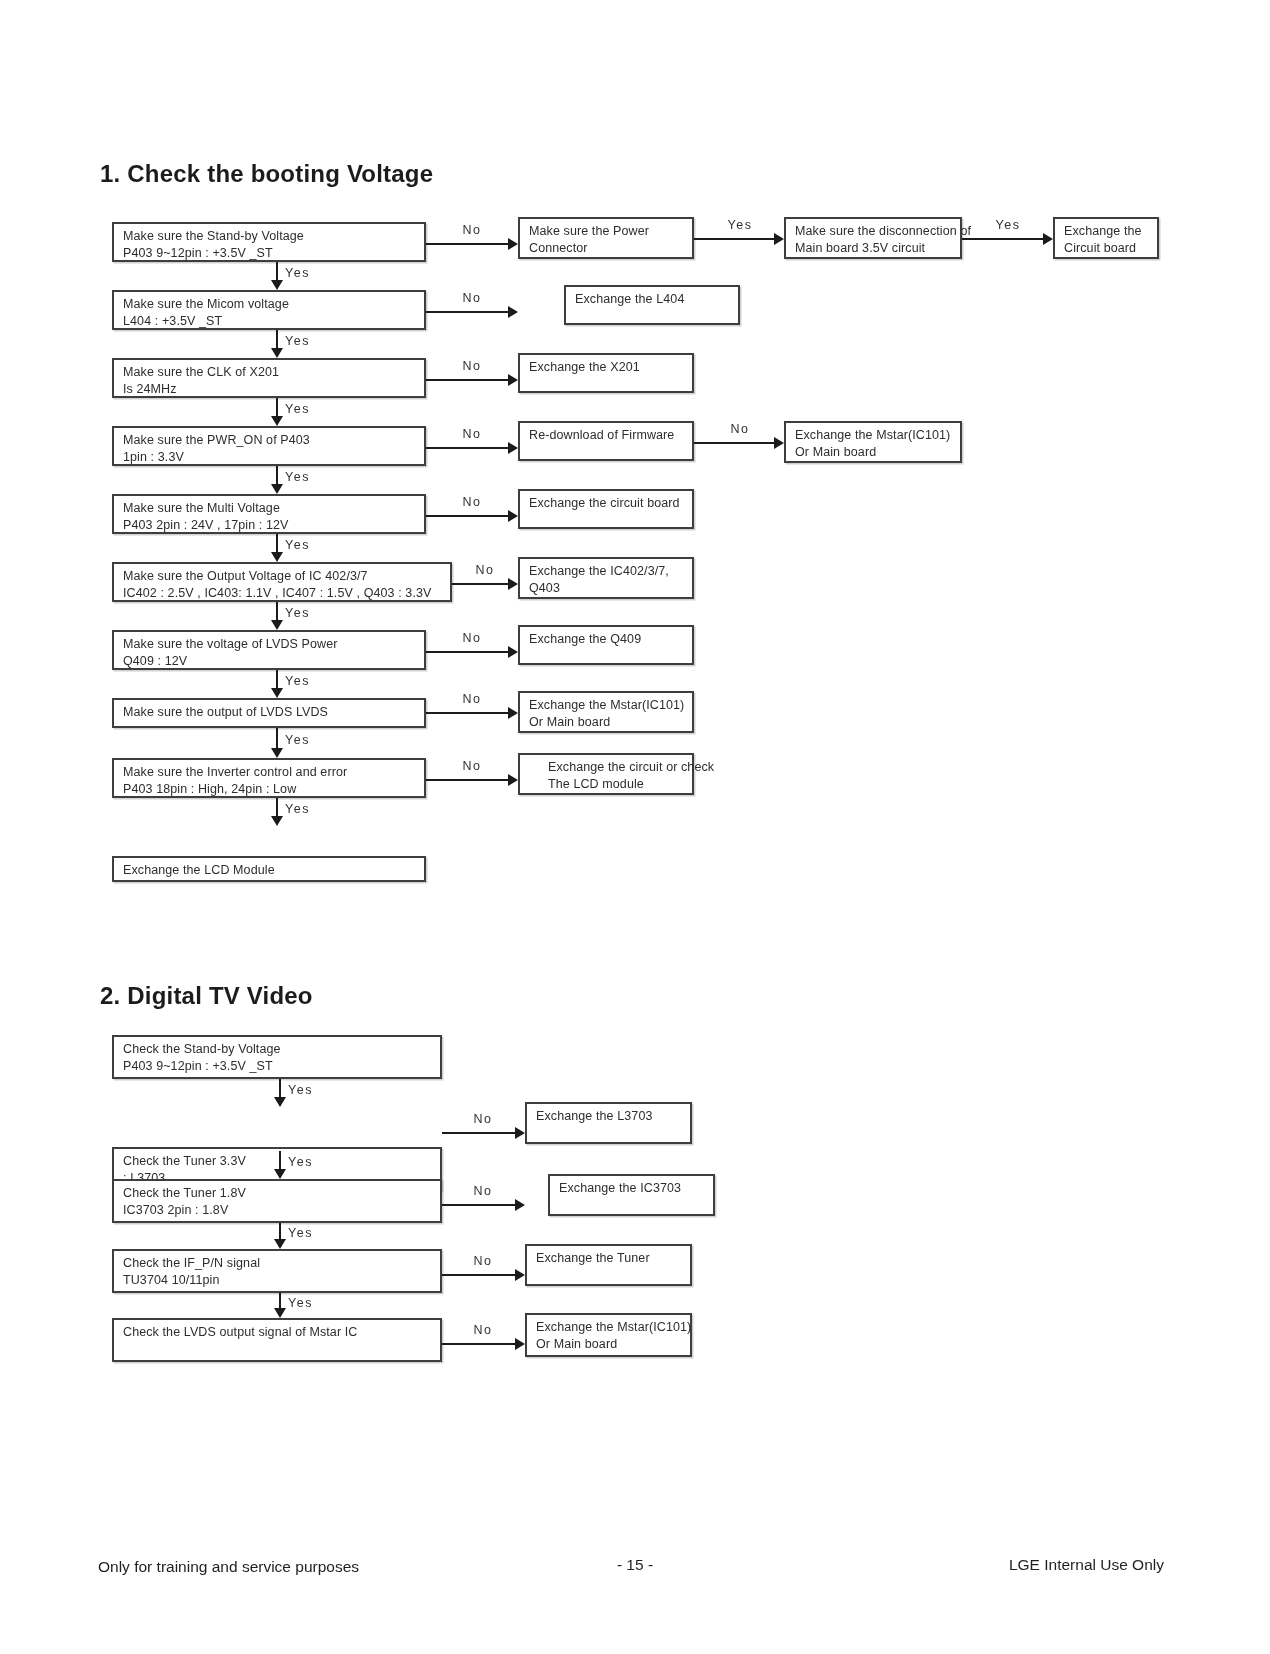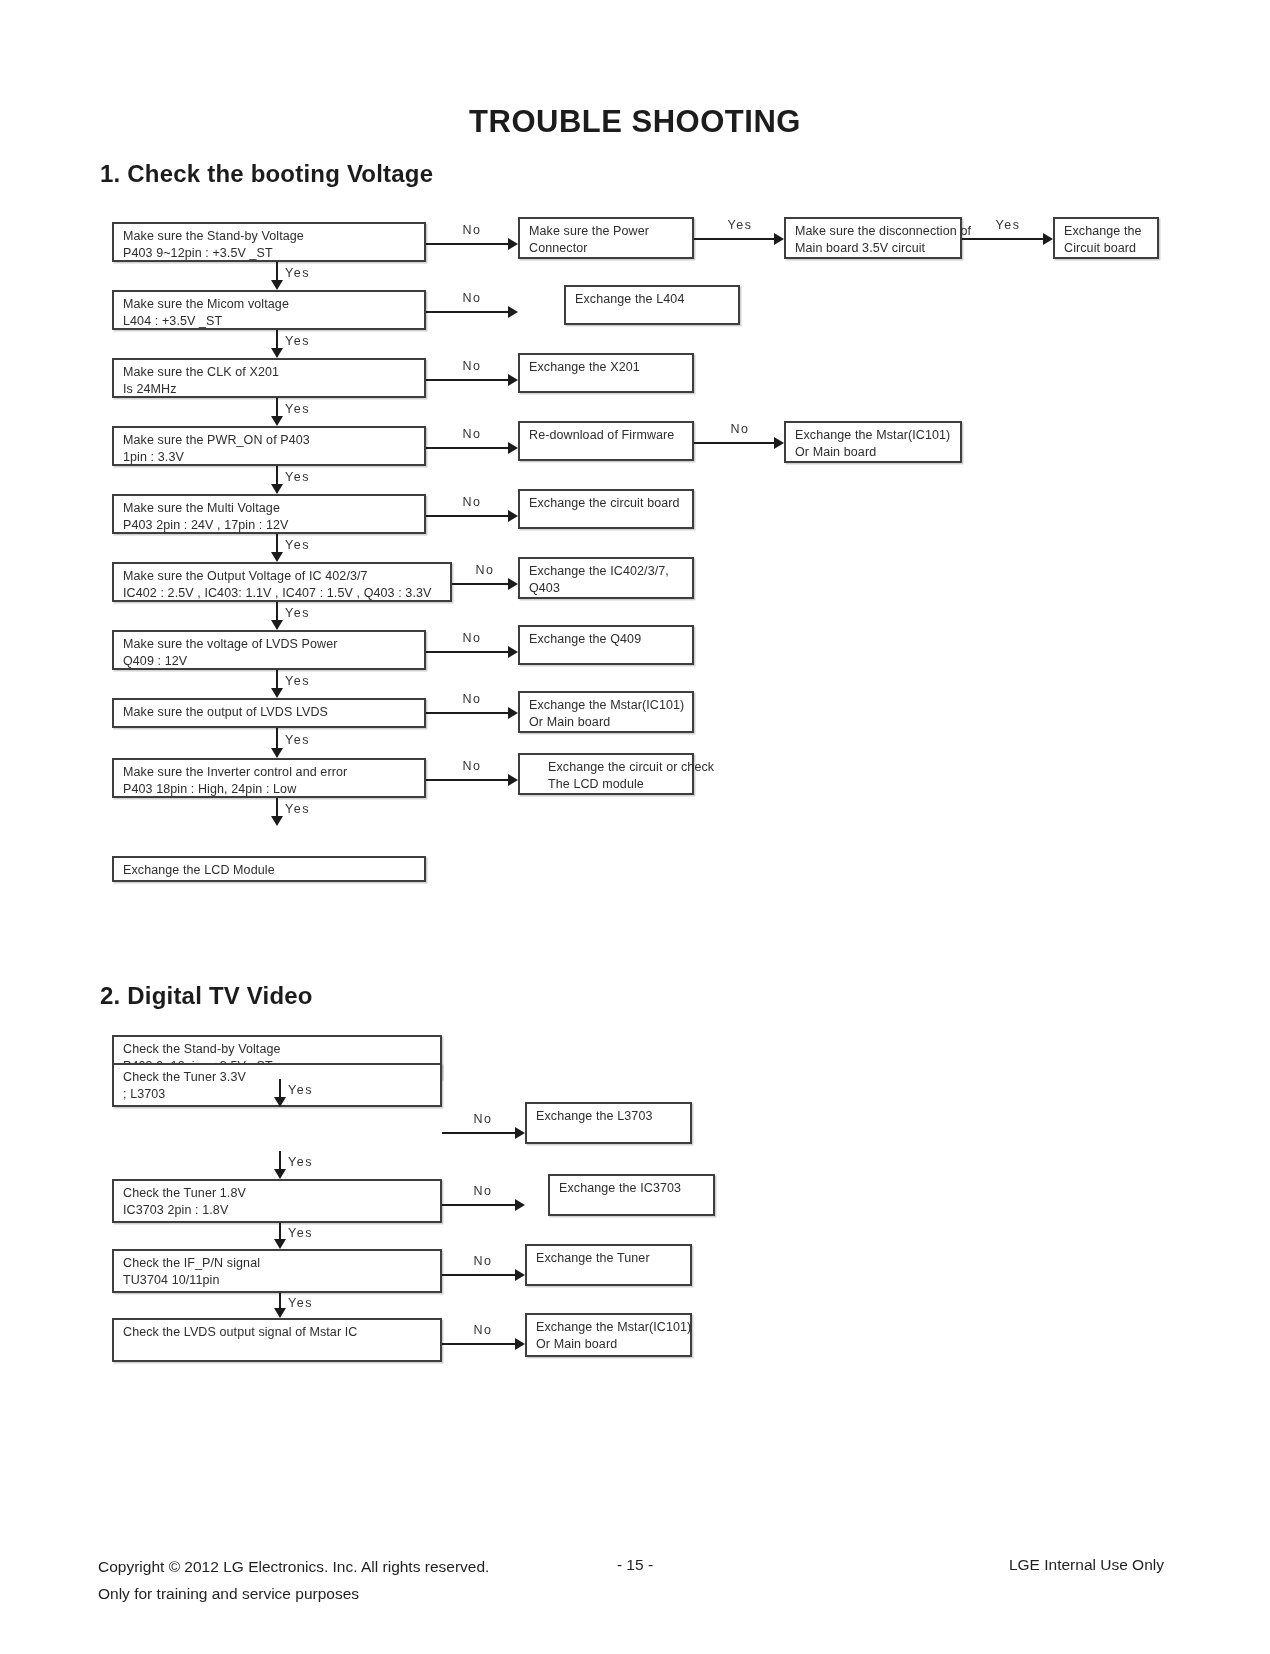--- a/index.html
+++ b/index.html
@@ -67,21 +67,20 @@
   .footer-internal{
     position:absolute;right:106px;top:1556px;
     font-size:15.5px;color:#1f1f1f;
   }
 </style>
 </head>
 <body>
 
 <div class="page">
 
-  <h1 class="page-title">TROUBLE SHOOTING</h1>
 
   <h2 class="section-heading s1">1. Check the booting Voltage</h2>
   <h2 class="section-heading s2">2. Digital TV Video</h2>
 
   <div id="flow-root">
       <div class="fc-box" style="left: 112px; top: 222px; width: 314px; height: 40px;">
         <span class="fc-line">Make sure the Stand-by Voltage</span>
         <span class="fc-line">P403 9~12pin : +3.5V _ST</span>
       </div>
       <div class="fc-box" style="left: 112px; top: 290px; width: 314px; height: 40px;">
@@ -221,21 +220,21 @@
       <div class="fc-vline" style="left: 276px; top: 728px; height: 22px;"></div>
       <div class="fc-head-down" style="left: 271px; top: 748px;"></div>
       <div class="branch-label" style="left: 285px; top: 733px;">Yes</div>
       <div class="fc-vline" style="left: 276px; top: 798px; height: 20px;"></div>
       <div class="fc-head-down" style="left: 271px; top: 816px;"></div>
       <div class="branch-label" style="left: 285px; top: 802px;">Yes</div>
       <div class="fc-box" style="left: 112px; top: 1035px; width: 330px; height: 44px;">
         <span class="fc-line">Check the Stand-by Voltage</span>
         <span class="fc-line">P403 9~12pin : +3.5V _ST</span>
       </div>
-      <div class="fc-box" style="left: 112px; top: 1063px; width: 330px; height: 44px;">
+      <div class="fc-box" style="left: 112px; top: 1147px; width: 330px; height: 44px;">
         <span class="fc-line">Check the Tuner 3.3V</span>
         <span class="fc-line">; L3703</span>
       </div>
       <div class="fc-box" style="left: 112px; top: 1179px; width: 330px; height: 44px;">
         <span class="fc-line">Check the Tuner 1.8V</span>
         <span class="fc-line">IC3703 2pin : 1.8V</span>
       </div>
       <div class="fc-box" style="left: 112px; top: 1249px; width: 330px; height: 44px;">
         <span class="fc-line">Check the IF_P/N signal</span>
         <span class="fc-line">TU3704 10/11pin</span>
@@ -276,19 +275,18 @@
       <div class="branch-label" style="left: 288px; top: 1155px;">Yes</div>
       <div class="fc-vline" style="left: 279px; top: 1223px; height: 18px;"></div>
       <div class="fc-head-down" style="left: 274px; top: 1239px;"></div>
       <div class="branch-label" style="left: 288px; top: 1226px;">Yes</div>
       <div class="fc-vline" style="left: 279px; top: 1293px; height: 17px;"></div>
       <div class="fc-head-down" style="left: 274px; top: 1308px;"></div>
       <div class="branch-label" style="left: 288px; top: 1295.5px;">Yes</div>
     </div>
 
   <div class="footer-copy">
-    <div>Copyright  © 2012  LG Electronics. Inc. All rights reserved.</div>
     <div>Only for training and service purposes</div>
   </div>
   <div class="footer-page">- 15 -</div>
   <div class="footer-internal">LGE Internal Use Only</div>
 
 </div>
 
 </body></html>

